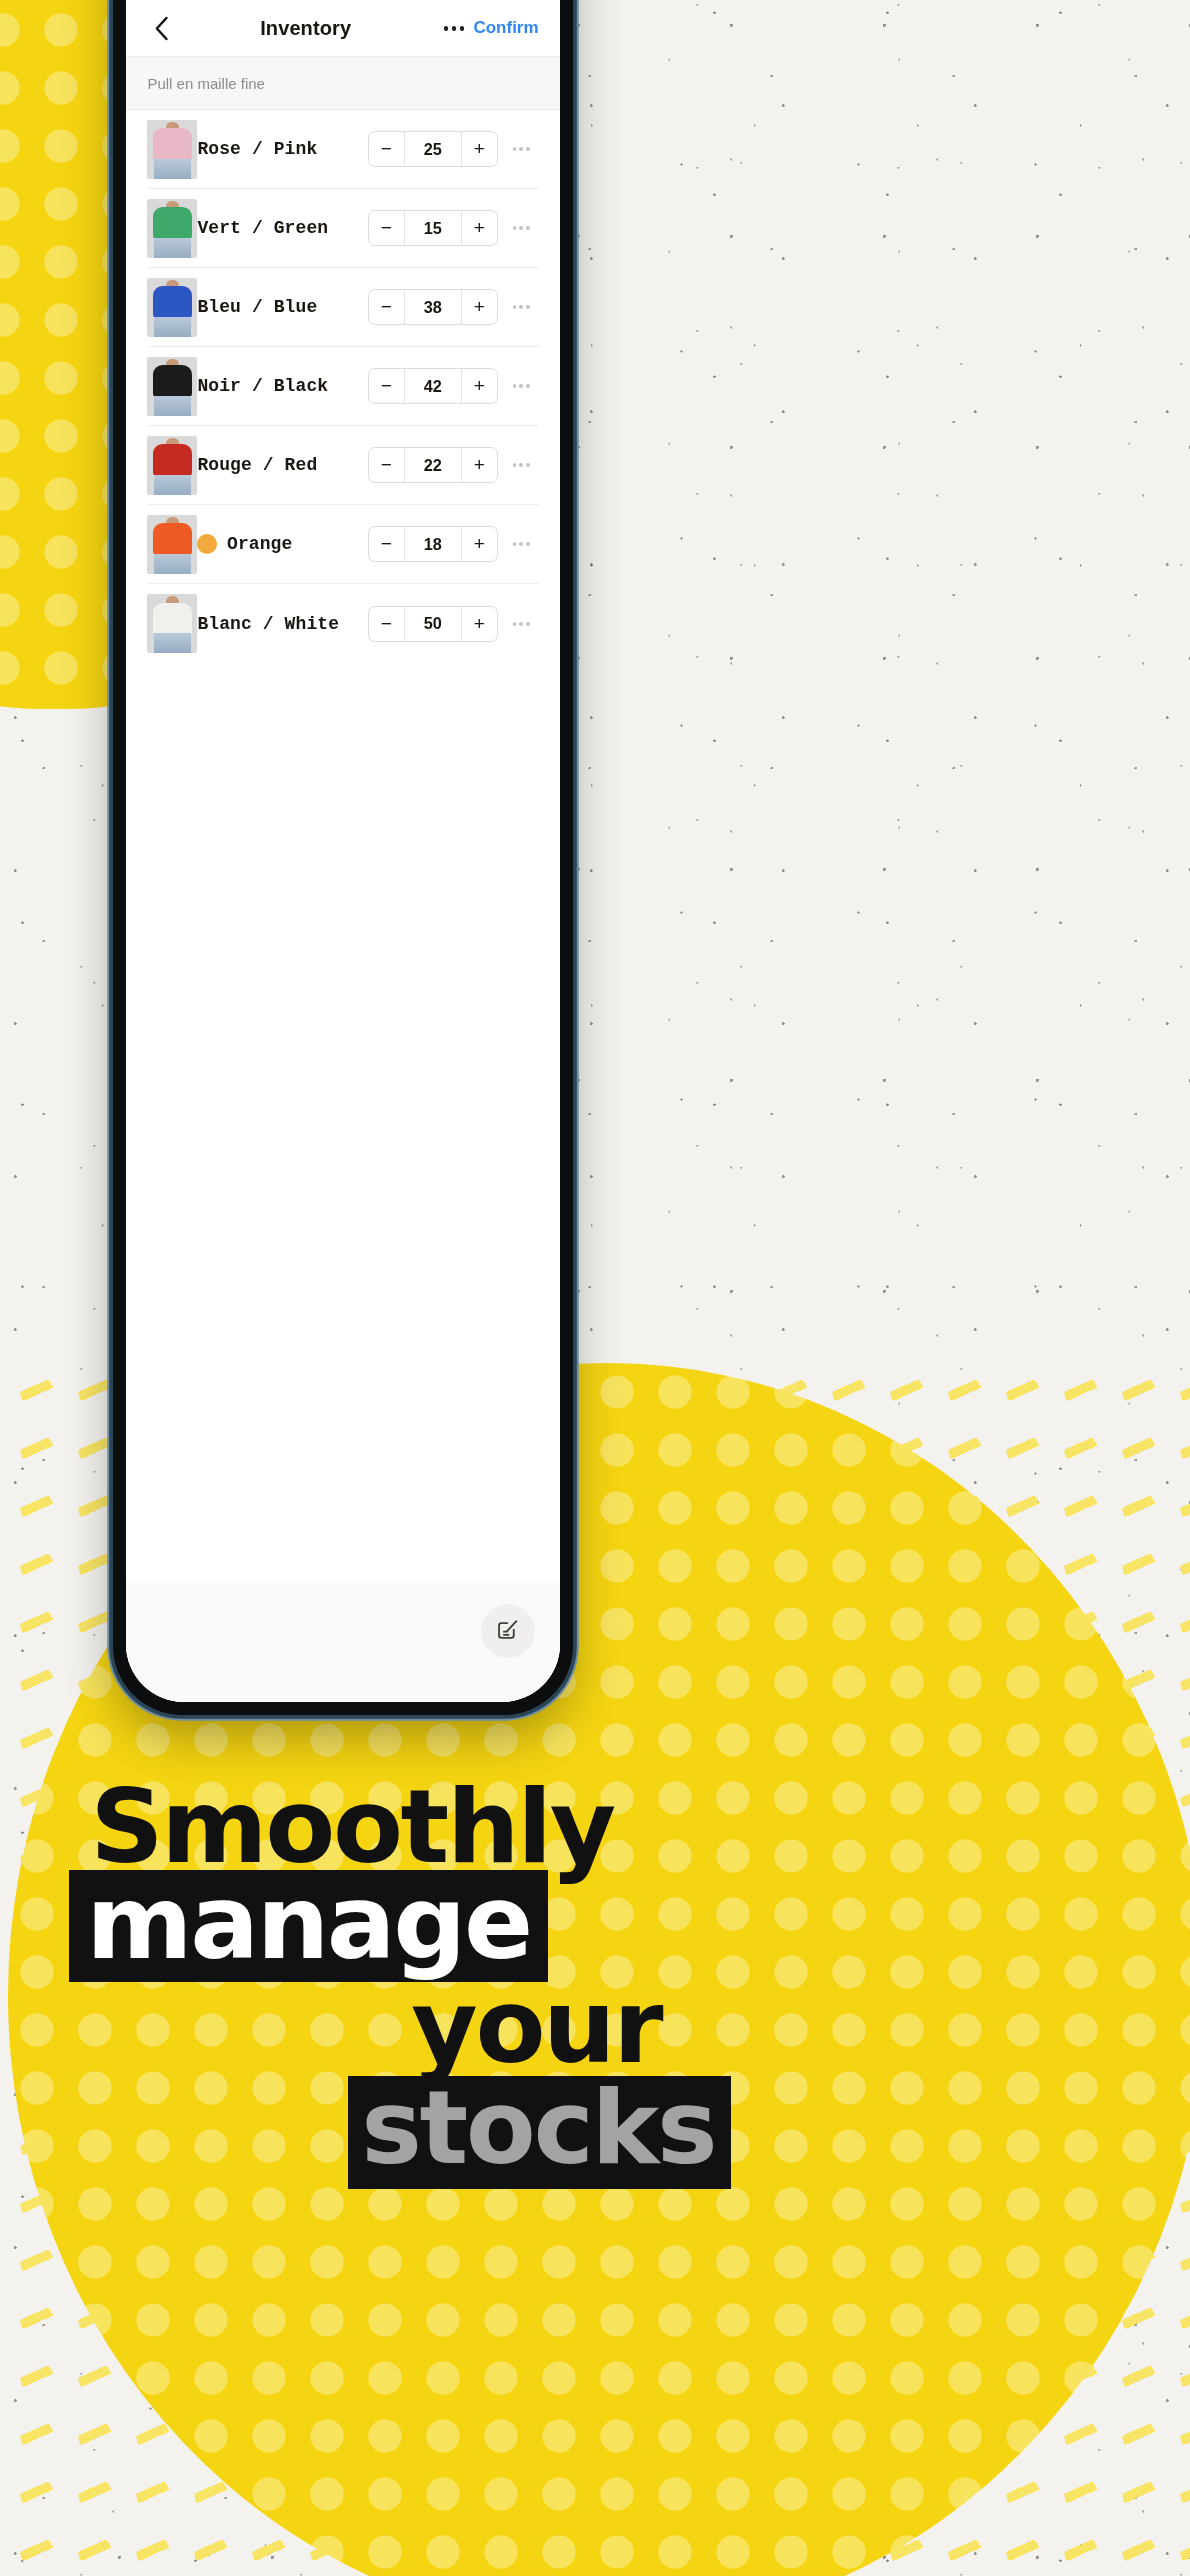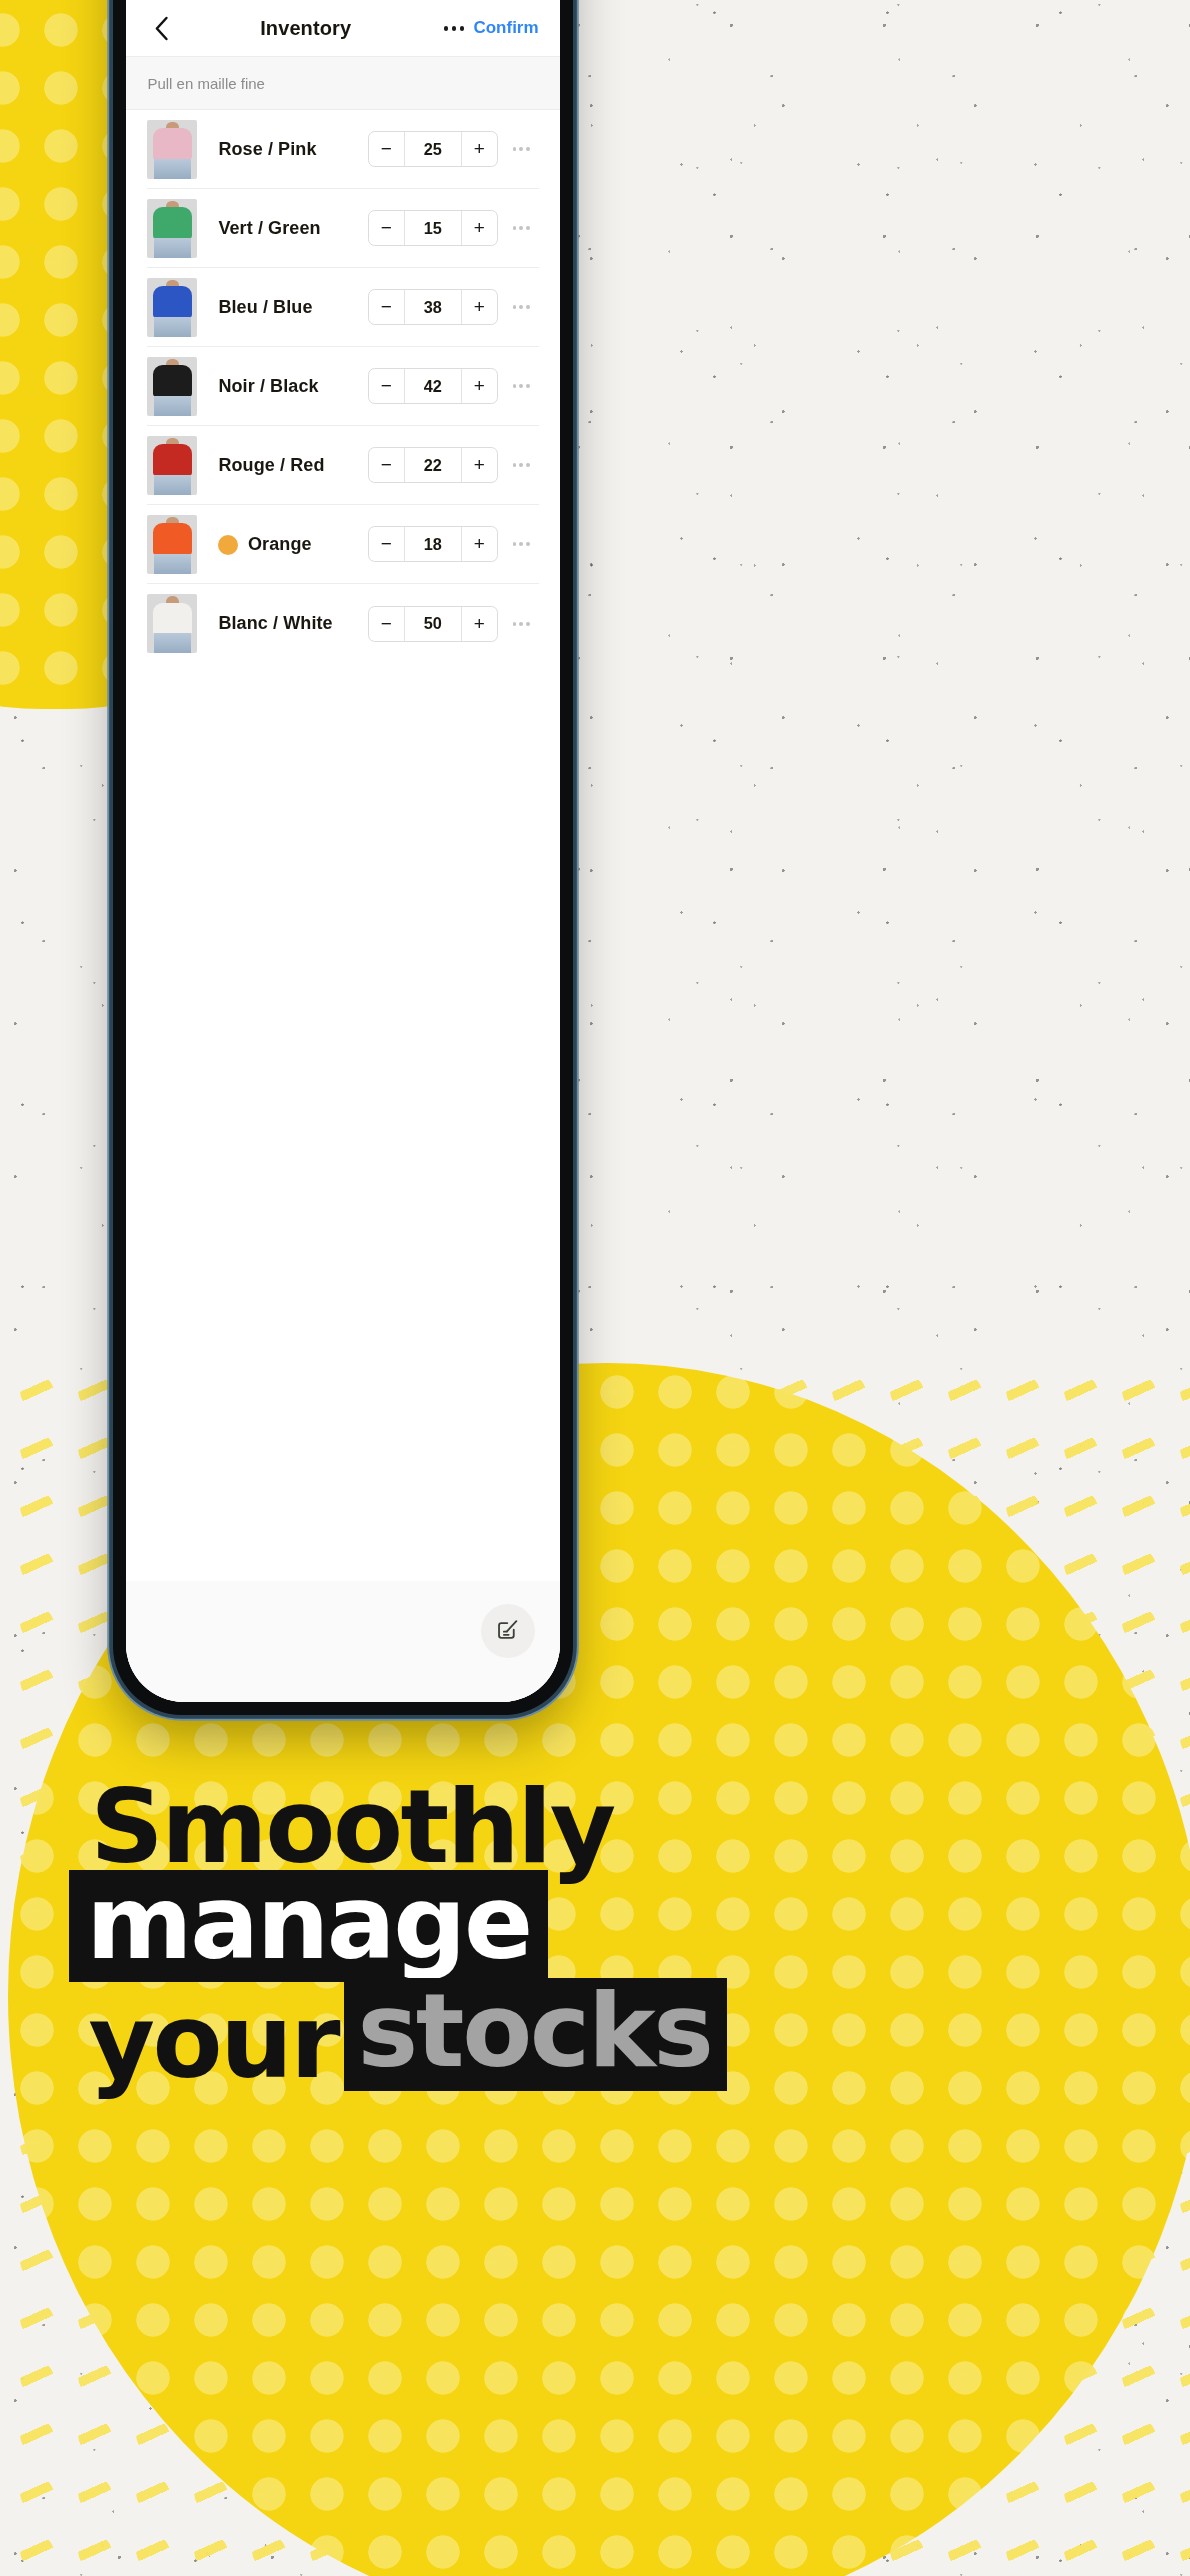--- a/index.html
+++ b/index.html
@@ -226,21 +226,21 @@
     top: 1.9px; height: 11.5px;
     border-radius: 5.8px;
     background: #c79b79;
   }
 
   .variant-label-wrap {
     flex: 1 1 auto;
     display: flex;
     align-items: flex-end;
     gap: 9.6px;
-    padding-left: 21px;
+    font-family: Liberation Mono, monospace;
   }
   .color-dot {
     width: 20px; height: 20px;
     border-radius: 50%;
     flex: 0 0 auto;
   }
   .variant-label {
     font-size: 18px;
     font-weight: 700;
     color: #1a1711;
@@ -339,21 +339,22 @@
     color: #ffffff;
     padding: 3.8px 17px 9.6px 17px;
     display: inline-block;
     font-size: 102px;
     letter-spacing: -2.4px;
   }
   #hl-line-3 {
     margin-top: -3.8px;
     margin-left: 13.4px;
     display: flex;
-    align-items: flex-end;
+    align-items: center;
+    flex-direction: column;
   }
   #hl-word-your {
     color: #111111;
     font-size: 102px;
     letter-spacing: -2.4px;
     padding-right: 5.8px;
   }
   #hl-word-stocks {
     background: #111111;
     color: #a3a3a3;

